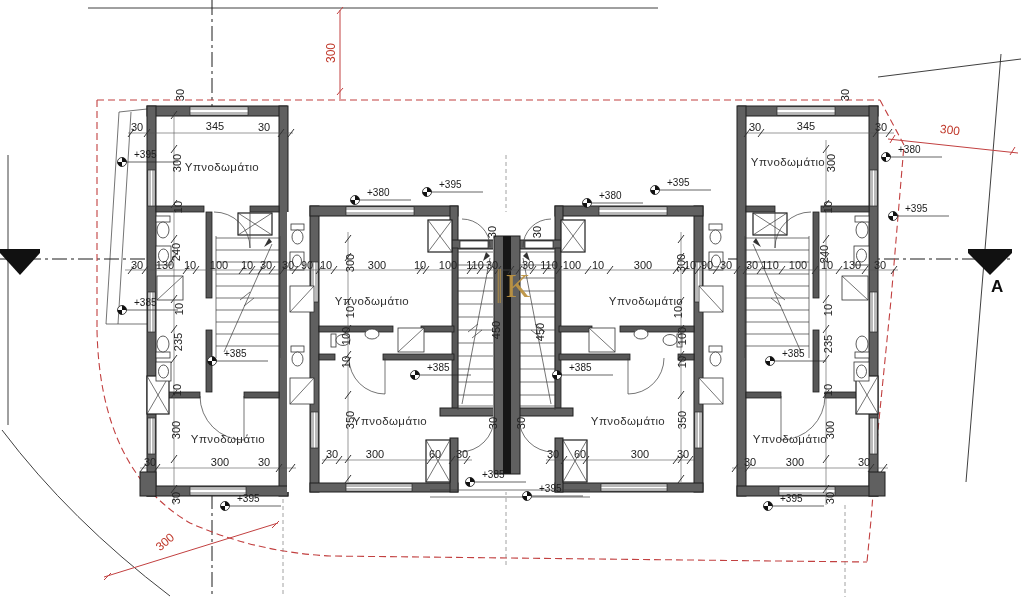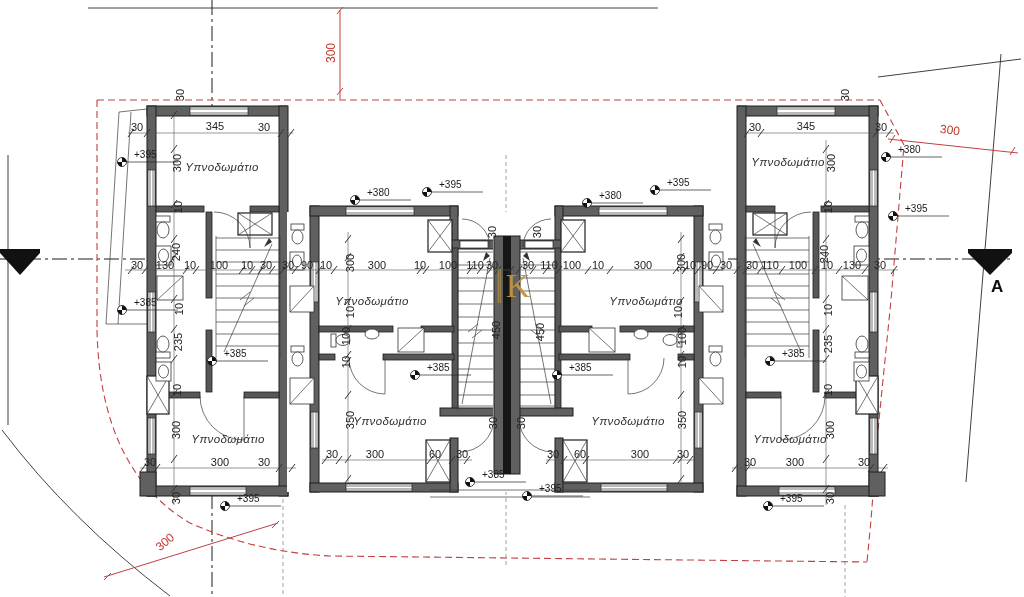--- a/index.html
+++ b/index.html
@@ -19,21 +19,21 @@
   .rs {stroke:#c24040;stroke-width:1;fill:none;}
   .gd {stroke:#8a8a8a;stroke-width:.8;fill:none;stroke-dasharray:4,3;}
   .dd {stroke:#1d1d1d;stroke-width:1;fill:none;stroke-dasharray:15,4,3,4;}
   .bd {stroke:#2a2a2a;stroke-width:.9;fill:none;}
   
   .lbl{position:absolute;font-size:11px;color:#232323;white-space:nowrap;
        transform:translate(-50%,-50%);line-height:1;}
   .rot{transform:translate(-50%,-50%) rotate(-90deg);}
   .lvl{position:absolute;font-size:10px;color:#1b1b1b;white-space:nowrap;line-height:1;}
   .room{position:absolute;font-size:11.5px;color:#303030;letter-spacing:.4px;
-        transform:translate(-50%,-50%);white-space:nowrap;line-height:1;font-style:italic;}
+        transform:translate(-50%,-50%);white-space:nowrap;line-height:1;}
   .red{color:#c0392b;font-size:12px;}
   .sec{position:absolute;font-size:17px;font-weight:bold;color:#0d0d0d;line-height:1;}
   .wm-text{position:absolute;left:514px;top:318px;transform:translate(-50%,-50%);
         font-size:26px;letter-spacing:6px;color:rgba(124,136,162,.62);font-weight:500;line-height:1;}
   .wm-logo{position:absolute;left:514px;top:286px;transform:translate(-50%,-50%);
         font-family:"Liberation Serif",serif;font-size:34px;line-height:1;
         color:rgba(189,148,66,.95);border-left:3px double rgba(189,148,66,.9);padding-left:5px;}
 </style>
 </head>
 <body>

